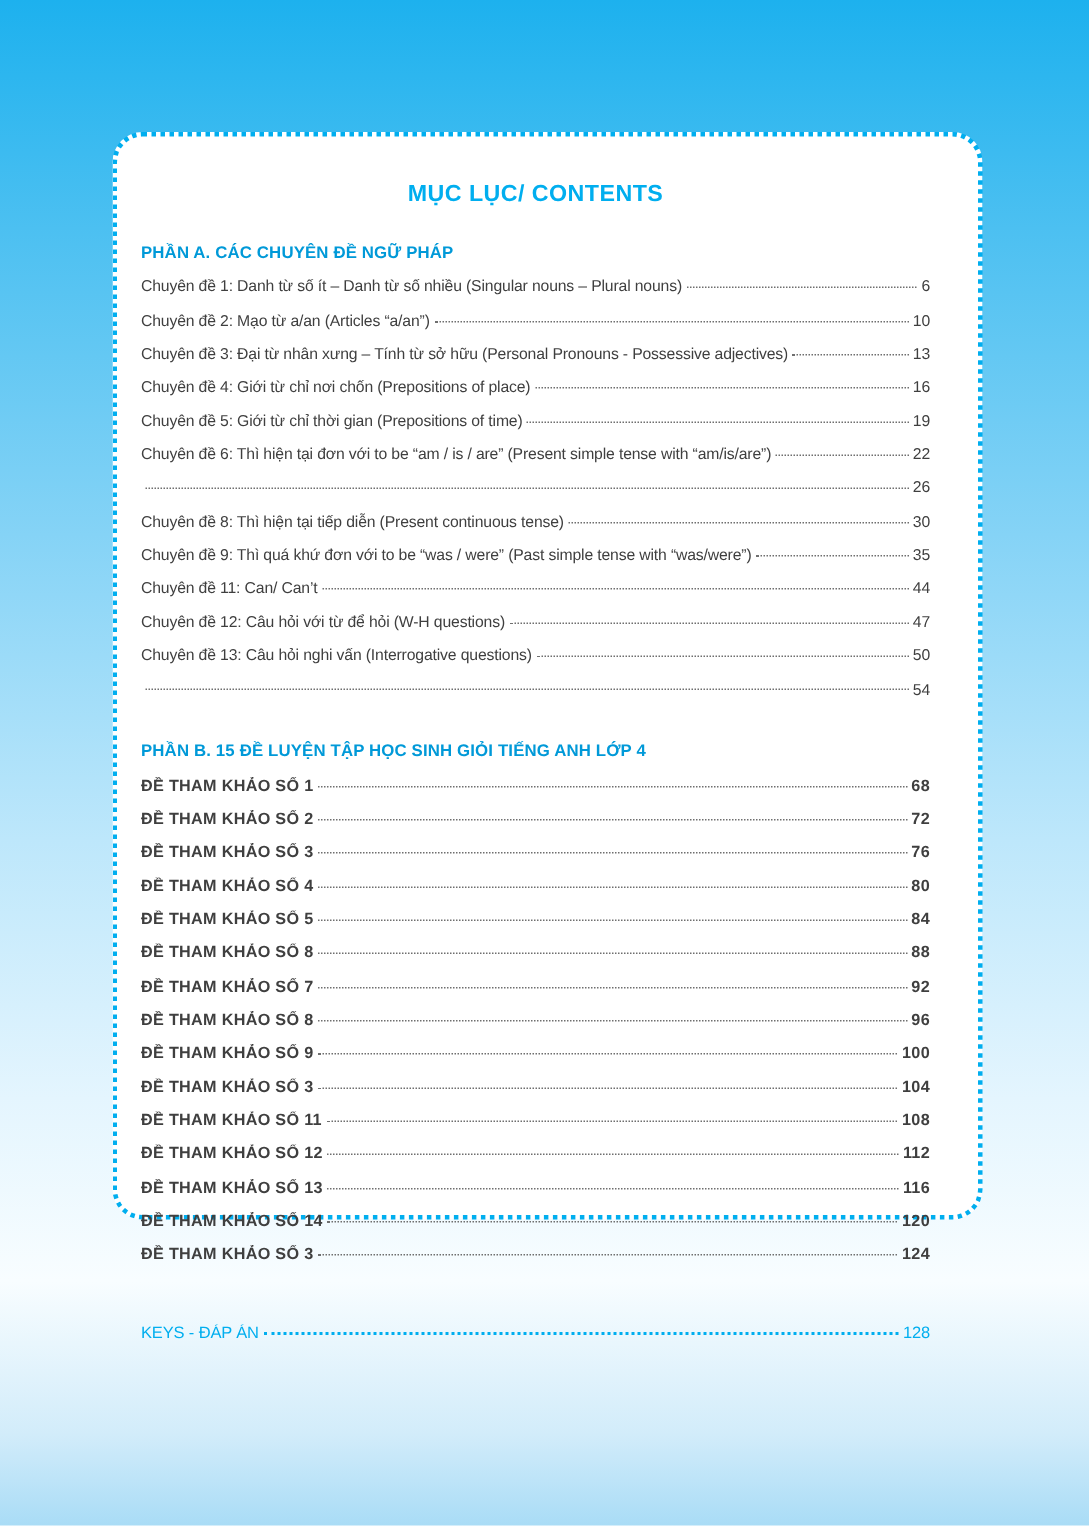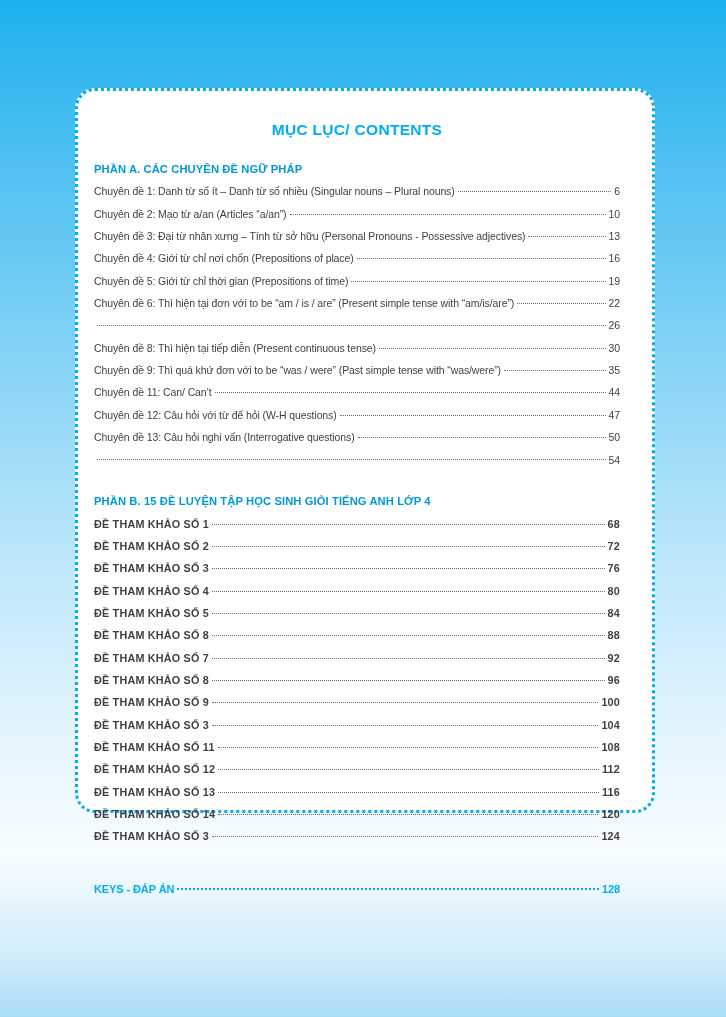--- a/index.html
+++ b/index.html
@@ -79,21 +79,21 @@
     line-height: 1.2;
   }
   .section-list.bold .row {
     font-weight: bold;
     font-size: 10.8px;
     letter-spacing: 0.2px;
   }
   .keys-row {
     margin-top: 30px;
     color: var(--accent, #00aeef);
-    font-weight: bold;
+    font-weight: normal;
     font-size: 11px;
   }
   .keys-row .leader {
     border-bottom: 2px dotted var(--accent, #00aeef);
   }
 </style>
 </head>
 <body>
 
 <div class="card">

